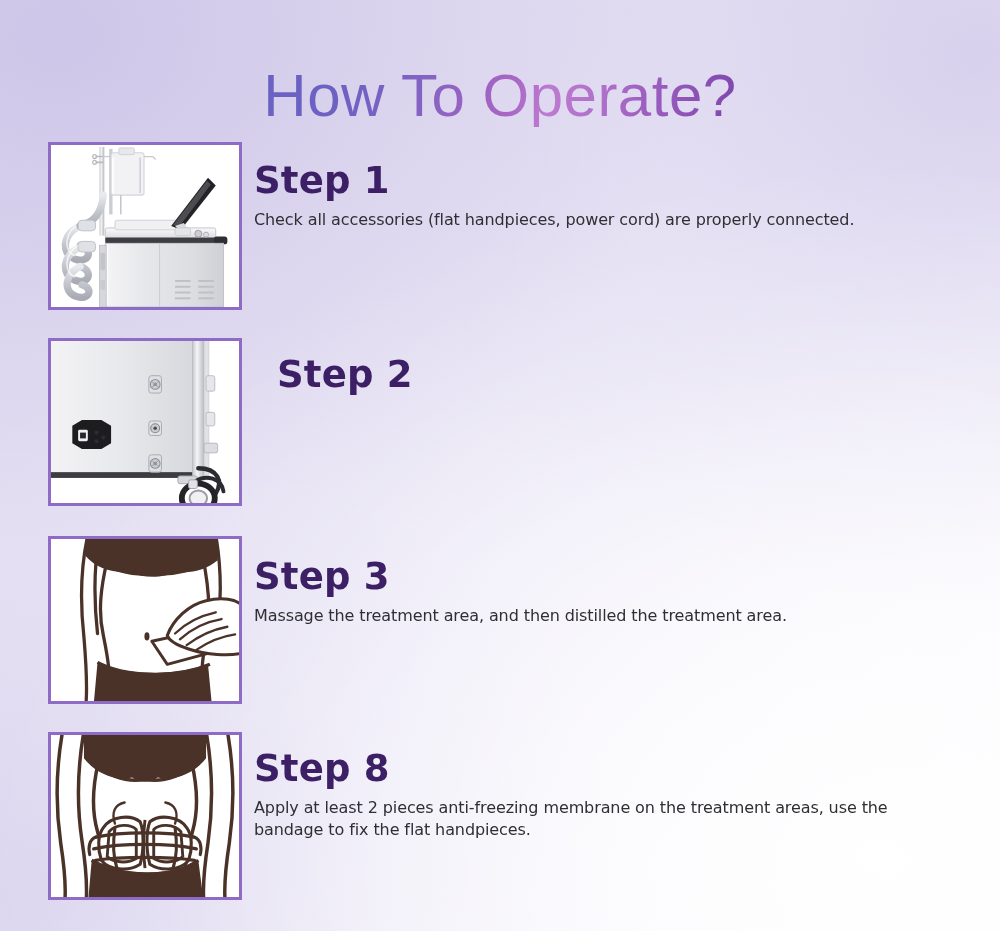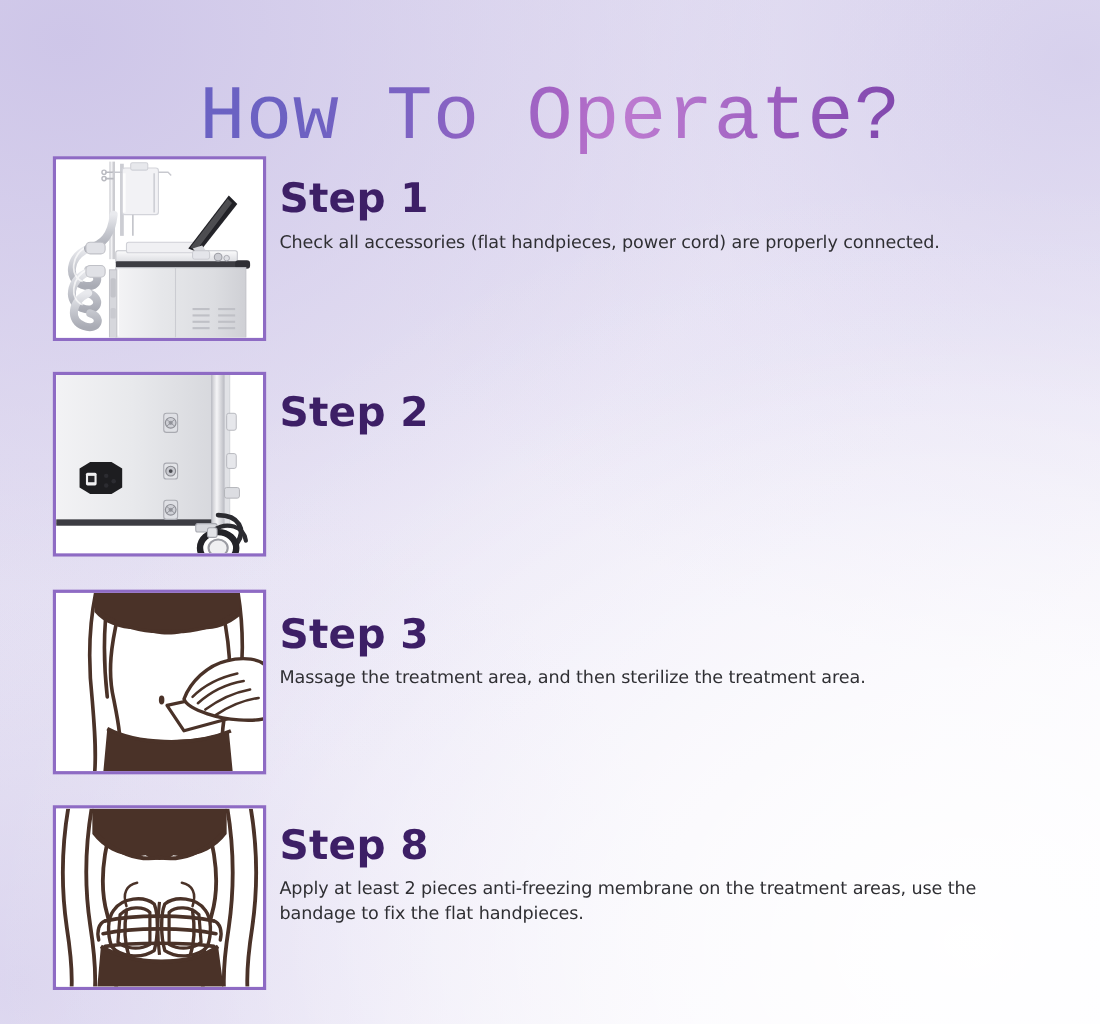--- a/index.html
+++ b/index.html
@@ -31,22 +31,22 @@
   
   .title-wrap {
     position: absolute;
     left: 0;
     top: 24px;
     width: 1000px;
     text-align: center;
   }
   .title {
     display: inline-block;
-    font-family: Liberation Mono, monospace;
-    font-size: 70px;
+    font-family: Liberation Sans, sans-serif;
+    font-size: 60px;
     font-weight: 400;
     letter-spacing: 0.5px;
     line-height: 1.05;
     background-image: linear-gradient(100deg,
         #6a62c3 0%,
         #6d61c2 16%,
         #7c63c3 30%,
         #9463c3 42%,
         #a965c4 52%,
         #bd7ad0 60%,
@@ -68,21 +68,21 @@
     width: 1000px;
   }
   .step-row {
     position: absolute;
     left: 0;
     width: 1000px;
     display: flex;
     align-items: flex-start;
   }
   .step-row.r1 { top: 0px; }
-  .step-row.r2 { top: 196px; }
+  .step-row.r2 { top: 196px; gap: 23px; }
   .step-row.r3 { top: 394px; }
   .step-row.r4 { top: 590px; }
 
   .thumb {
     position: relative;
     width: 194px;
     height: 168px;
     margin-left: 48px;
     flex: 0 0 auto;
     border: 3px solid #8e6bc4;
@@ -350,21 +350,21 @@
               <path d="M128 98 C138 88 152 80 170 76"></path>
               <path d="M133 104 C144 94 158 86 176 83"></path>
               <path d="M140 110 C152 101 166 94 182 91"></path>
               <path d="M150 115 C162 107 176 101 190 99"></path>
             </g>
           </svg>
         </div>
       </div>
       <div class="step-text">
         <p class="step-head">Step 3</p>
-        <p class="step-body">Massage the treatment area, and then sterilize the treatment area.</p>
+        <p class="step-body">Massage the treatment area, and then distilled the treatment area.</p>
       </div>
     </div>
 
     <div class="step-row r4">
       <div class="thumb">
         <div class="canvas">
           <svg class="ill" viewBox="0 0 194 168" preserveAspectRatio="none">
             <rect x="0" y="0" width="194" height="168" fill="#ffffff"></rect>
 
             <g stroke="#4a3228" fill="none" stroke-width="3.6" stroke-linecap="round">

